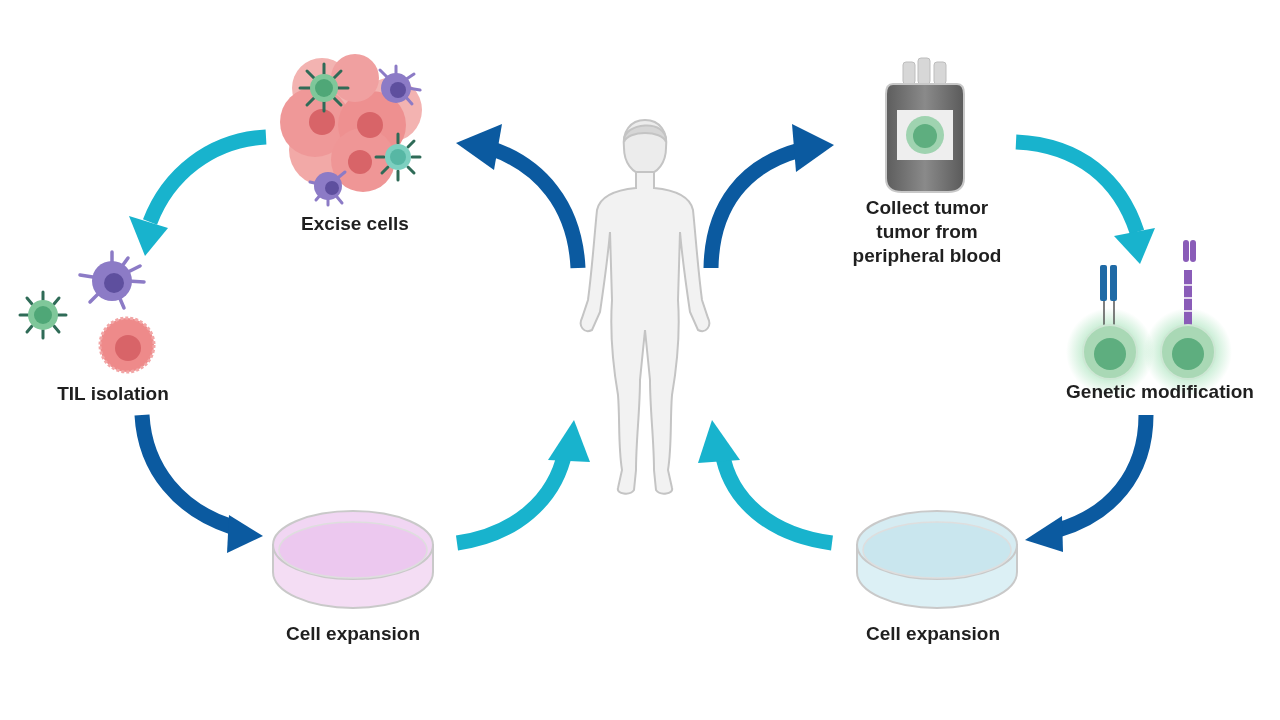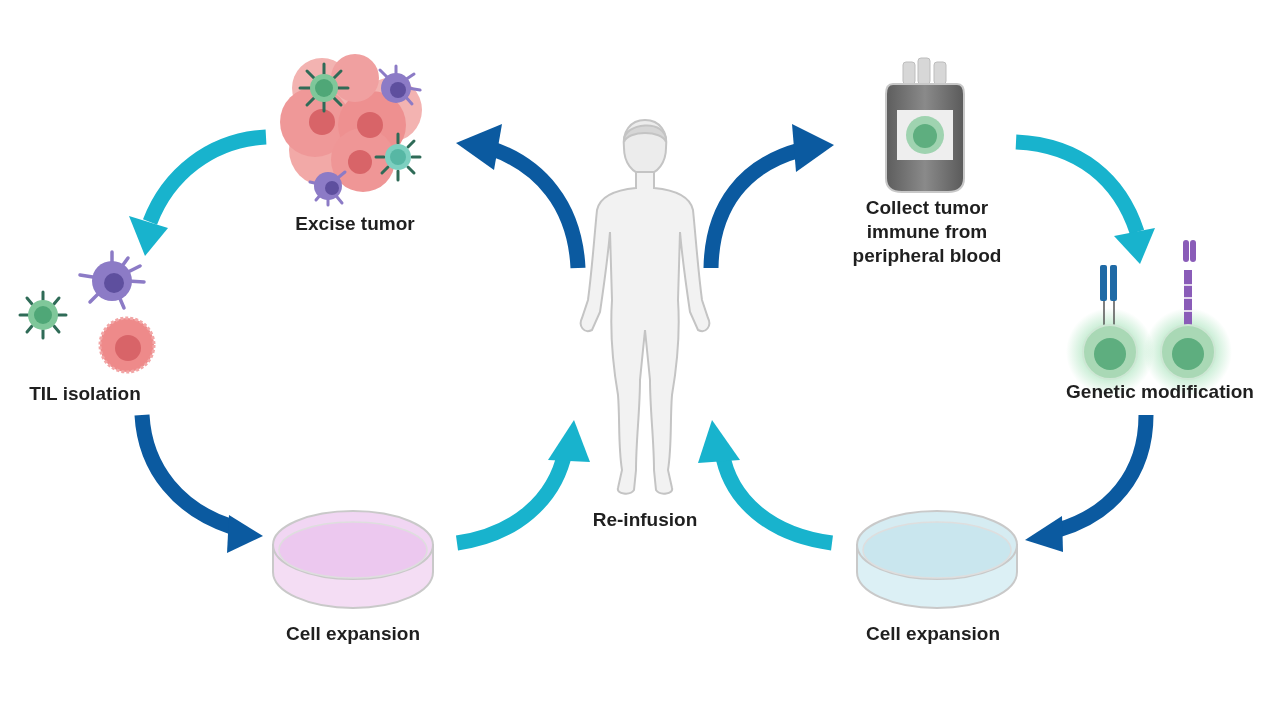--- a/index.html
+++ b/index.html
@@ -219,24 +219,23 @@
     <ellipse cx="353" cy="550" rx="74" ry="28" fill="#ecc8ef" stroke="#dedede" stroke-width="1.5"></ellipse>
   </g>
   <g>
     <path d="M857 545 L 857 572 A 80 36 0 0 0 1017 572 L 1017 545 Z" fill="#dcf0f5" stroke="#c9c9c9" stroke-width="2"></path>
     <ellipse cx="937" cy="545" rx="80" ry="34" fill="#d6ecf2" stroke="#c9c9c9" stroke-width="2"></ellipse>
     <ellipse cx="937" cy="550" rx="74" ry="28" fill="#c9e6ee" stroke="#dedede" stroke-width="1.5"></ellipse>
   </g>
 </svg>
 
   
-  <div class="label" style="left:270px; top:212px; width:170px;">Excise tumor</div>
-  <div class="label" style="left:0px; top:382px; width:170px;">TIL isolation</div>
+  <div class="label" style="left:270px; top:212px; width:170px;">Excise cells</div>
+  <div class="label" style="left:0px; top:382px; width:170px;padding-left:28px;">TIL isolation</div>
   <div class="label" style="left:268px; top:622px; width:170px;">Cell expansion</div>
-  <div class="label" style="left:560px; top:508px; width:170px;">Re-infusion</div>
   <div class="label" style="left:822px; top:196px; width:210px;">
     <div>Collect tumor</div>
-    <div>immune from</div>
+    <div>tumor from</div>
     <div>peripheral blood</div>
   </div>
   <div class="label" style="left:1046px; top:380px; width:228px;">Genetic modification</div>
   <div class="label" style="left:843px; top:622px; width:180px;">Cell expansion</div>
 </div>
 
 </body></html>

